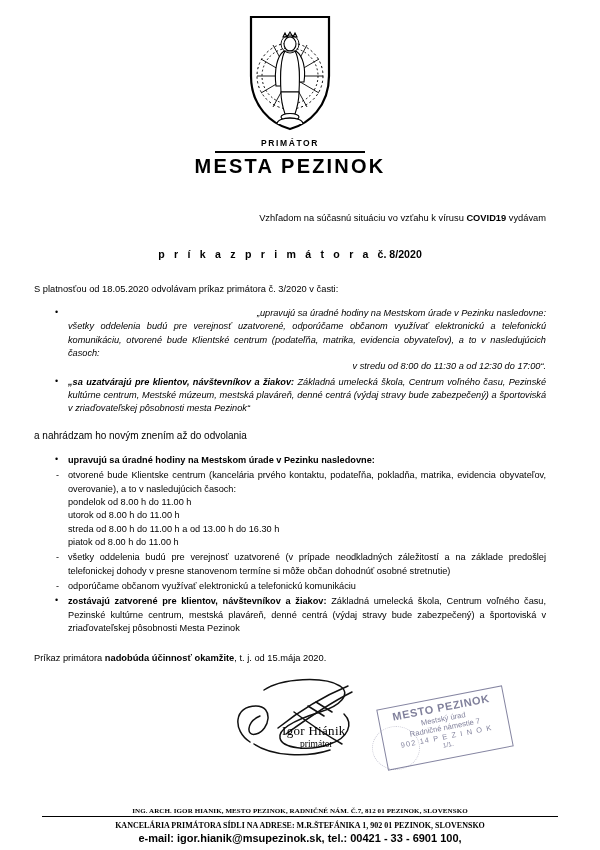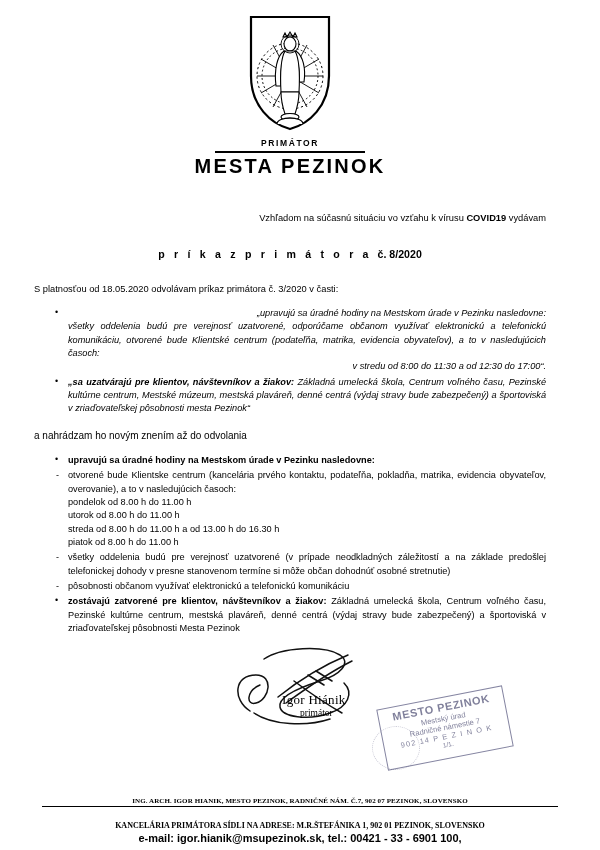--- a/index.html
+++ b/index.html
@@ -230,21 +230,21 @@
   }
   .f1 {
     font-size: 7px;
     font-weight: 700;
     letter-spacing: 0.1px;
     margin-bottom: 1px;
   }
   .f2 {
     font-size: 8px;
     font-weight: 700;
-    margin-top: 14px;
+    margin-top: 4px;
   }
   .f3 {
     font-family: "Liberation Sans", sans-serif;
     font-size: 11px;
     font-weight: 700;
     margin-top: 2px;
   }
 </style>
 </head>
 <body>
@@ -322,27 +322,30 @@
         <div class="sec2-item">otvorené bude Klientske centrum (kancelária prvého kontaktu, podateľňa, pokladňa, matrika, evidencia obyvateľov, overovanie), a to v nasledujúcich časoch:</div>
         <div class="hours-line">pondelok od 8.00 h do 11.00 h</div>
         <div class="hours-line">utorok od 8.00 h do 11.00 h</div>
         <div class="hours-line">streda od 8.00 h do 11.00 h a od 13.00 h do 16.30 h</div>
         <div class="hours-line">piatok od 8.00 h do 11.00 h</div>
       </li>
       <li class="dash">
         <div class="sec2-item">všetky oddelenia budú pre verejnosť uzatvorené (v prípade neodkladných záležitostí a na základe predošlej telefonickej dohody v presne stanovenom termíne si môže občan dohodnúť osobné stretnutie)</div>
       </li>
       <li class="dash">
-        <div class="sec2-item left">pôsobnosti občanom využívať elektronickú a telefonickú komunikáciu</div>
+        <div class="sec2-item left">odporúčame občanom využívať elektronickú a telefonickú komunikáciu</div>
       </li>
       <li class="bullet">
         <div class="sec2-item"><span class="strong">zostávajú zatvorené pre klientov, návštevníkov a žiakov:</span><span> Základná umelecká škola, Centrum voľného času, Pezinské kultúrne centrum, mestská plaváreň, denné centrá (výdaj stravy bude zabezpečený) a športoviská v zriaďovateľskej pôsobnosti Mesta Pezinok</span></div>
       </li>
     </ul>
 
+    <div class="effective">
+      <span>Príkaz primátora </span><span class="strong">nadobúda účinnosť okamžite</span><span>, t. j. od 15.mája 2020.</span>
+    </div>
 
     <div class="sign-area">
       <svg class="sig-svg" width="200" height="90" viewBox="0 0 200 90" aria-hidden="true">
         <g fill="none" stroke="#111111" stroke-width="1.5" stroke-linecap="round">
           <path d="M30 70 C12 58 14 34 36 34 C54 34 50 58 36 62 C26 65 26 50 40 44"></path>
           <path d="M44 18 C62 6 104 4 120 14 C132 22 120 34 100 40 C78 47 58 56 60 66 C62 76 88 80 110 72 C128 66 134 52 124 42"></path>
           <path d="M58 56 C78 40 104 24 128 14"></path>
           <path d="M66 62 C88 46 112 30 132 20"></path>
           <path d="M74 40 C90 52 108 64 122 72"></path>
           <path d="M88 34 L104 44"></path>
@@ -359,19 +362,19 @@
   <div class="smudge"></div>
   <div class="stamp">
     <div class="s1">MESTO PEZINOK</div>
     <div class="s2">Mestský úrad</div>
     <div class="s3">Radničné námestie 7</div>
     <div class="s4">902 14  P E Z I N O K</div>
     <div class="s5">1/1.</div>
   </div>
 
   <div class="footer">
-    <div class="f1">ING. ARCH. IGOR HIANIK, MESTO PEZINOK, RADNIČNÉ NÁM. Č.7, 902 07 PEZINOK, SLOVENSKO</div>
+    <div class="f1">ING. ARCH. IGOR HIANIK, MESTO PEZINOK, RADNIČNÉ NÁM. Č.7, 812 01 PEZINOK, SLOVENSKO</div>
     <div class="footer-rule"></div>
     <div class="f2">KANCELÁRIA PRIMÁTORA SÍDLI NA ADRESE: M.R.ŠTEFÁNIKA 1, 902 01 PEZINOK, SLOVENSKO</div>
     <div class="f3">e-mail: igor.hianik@msupezinok.sk, tel.: 00421 - 33 - 6901 100,</div>
   </div>
 
 </div>
 
 </body></html>

